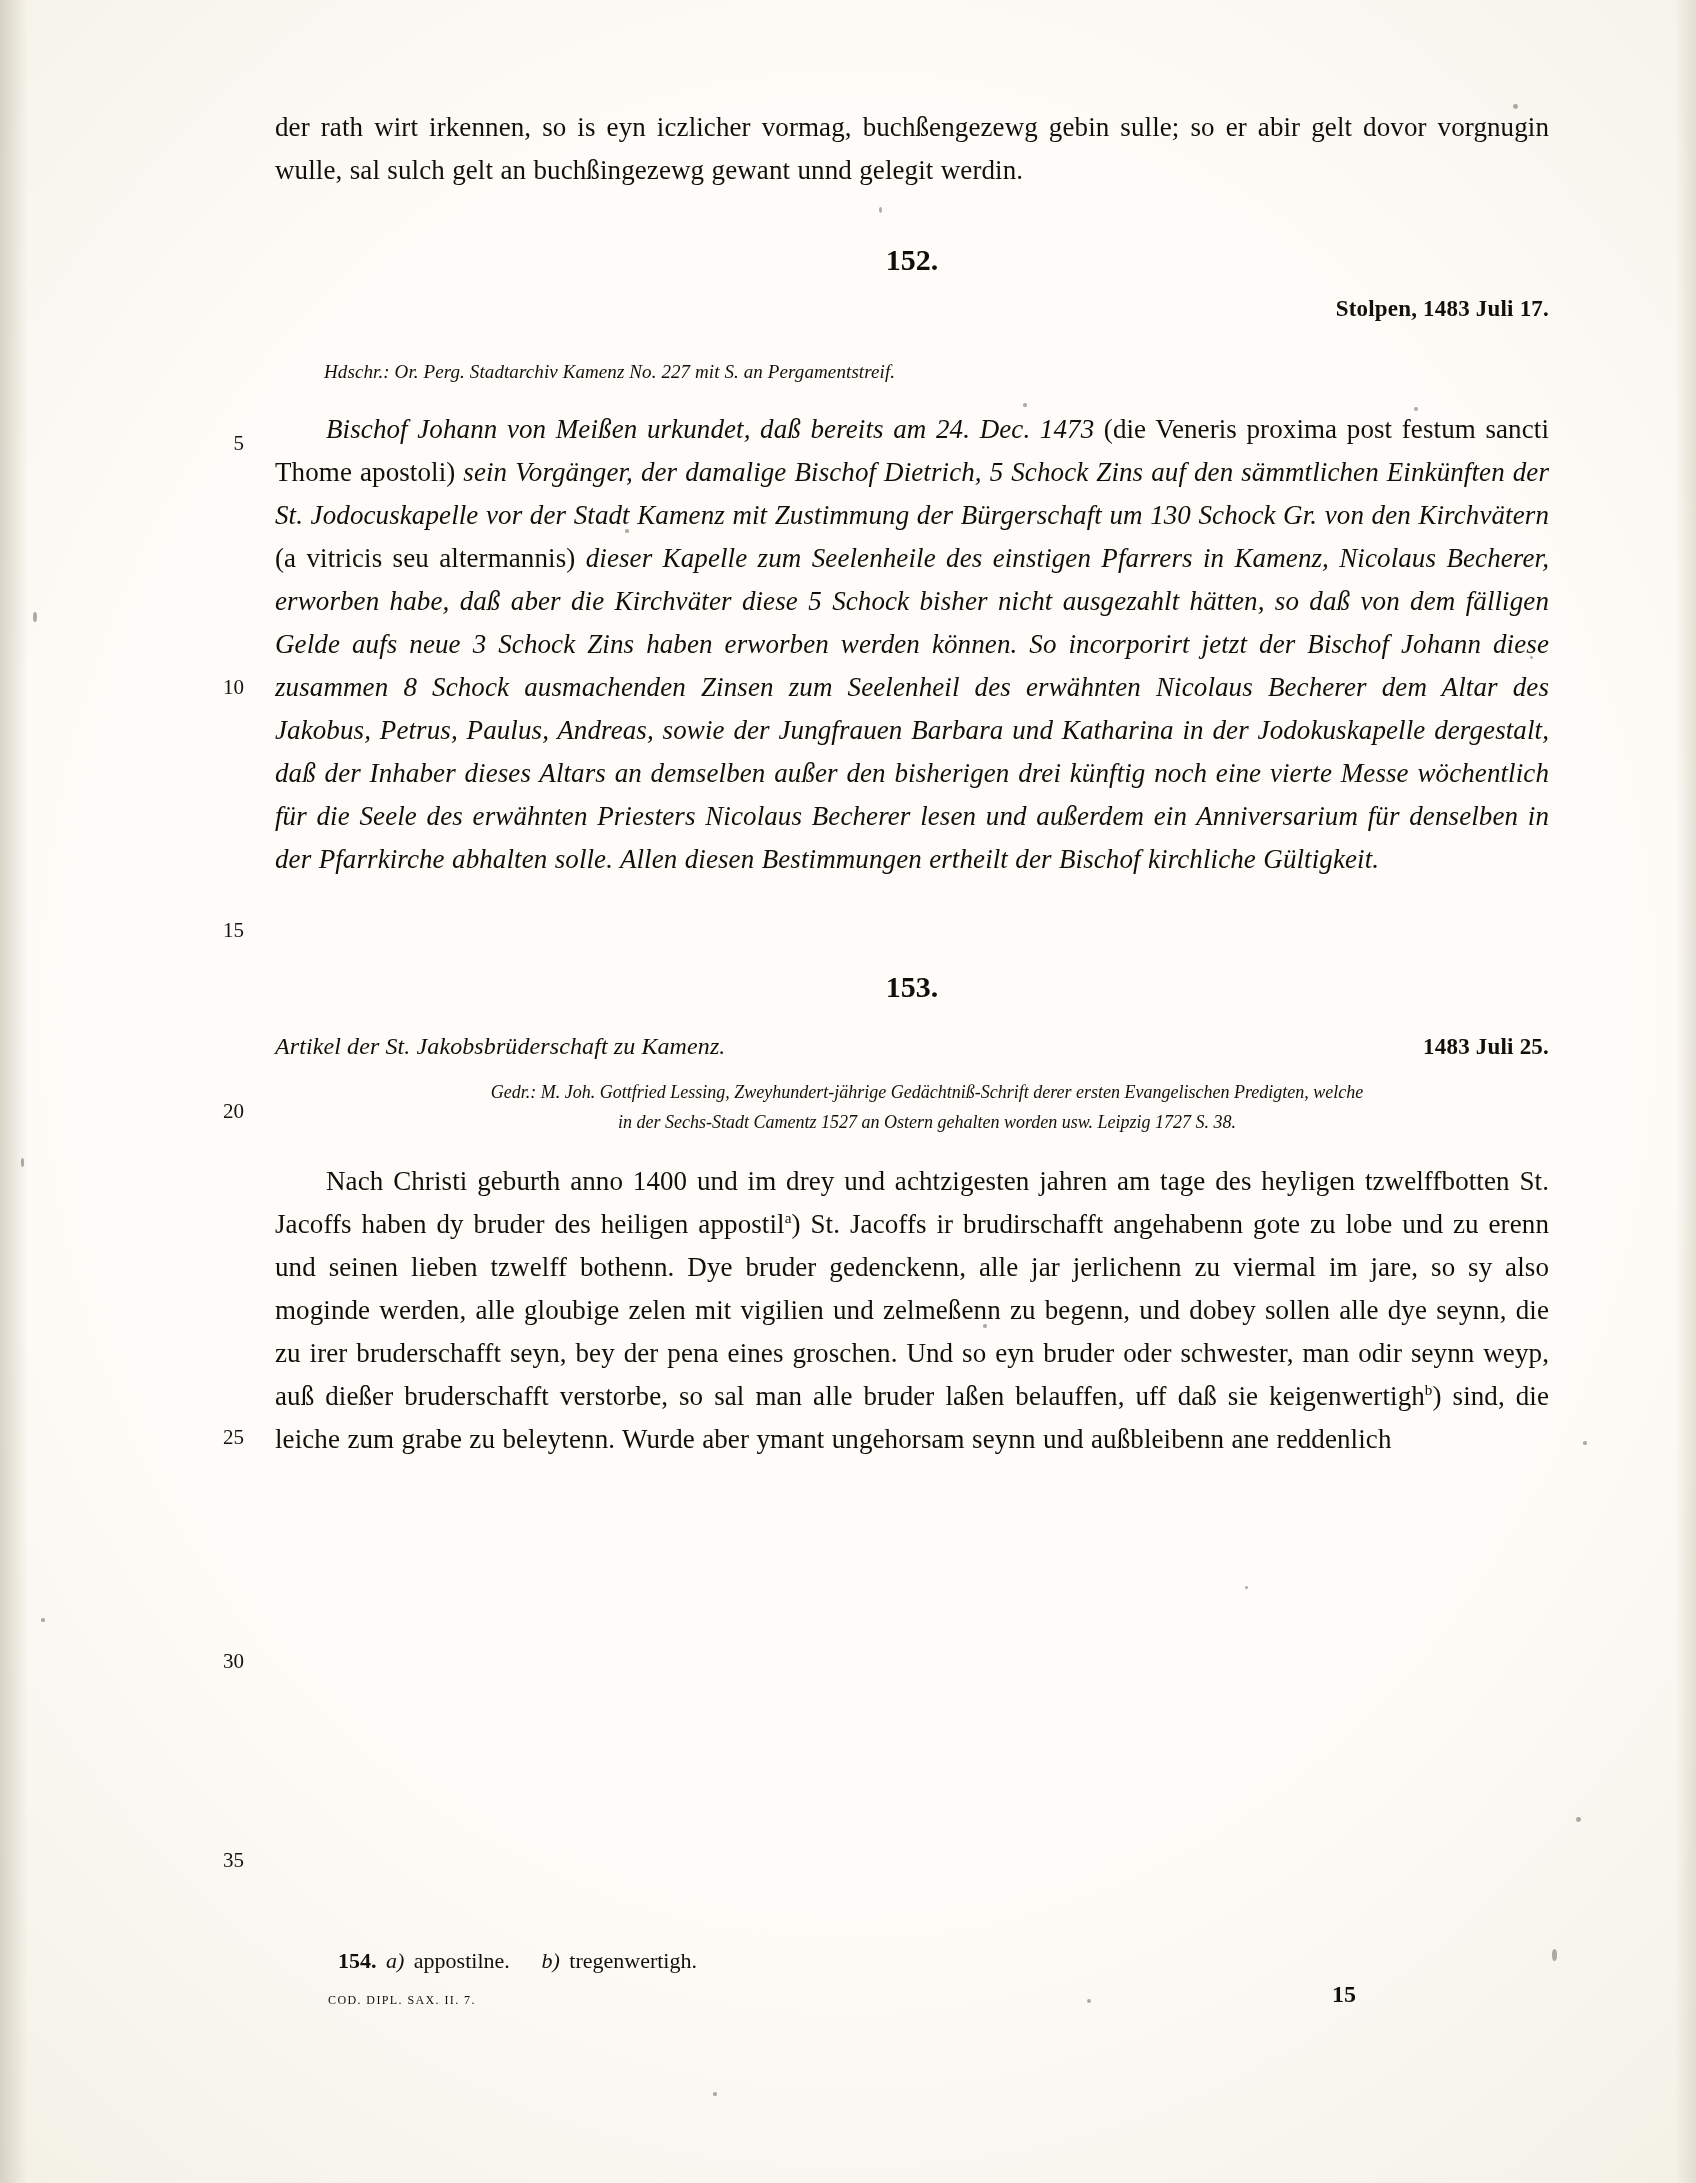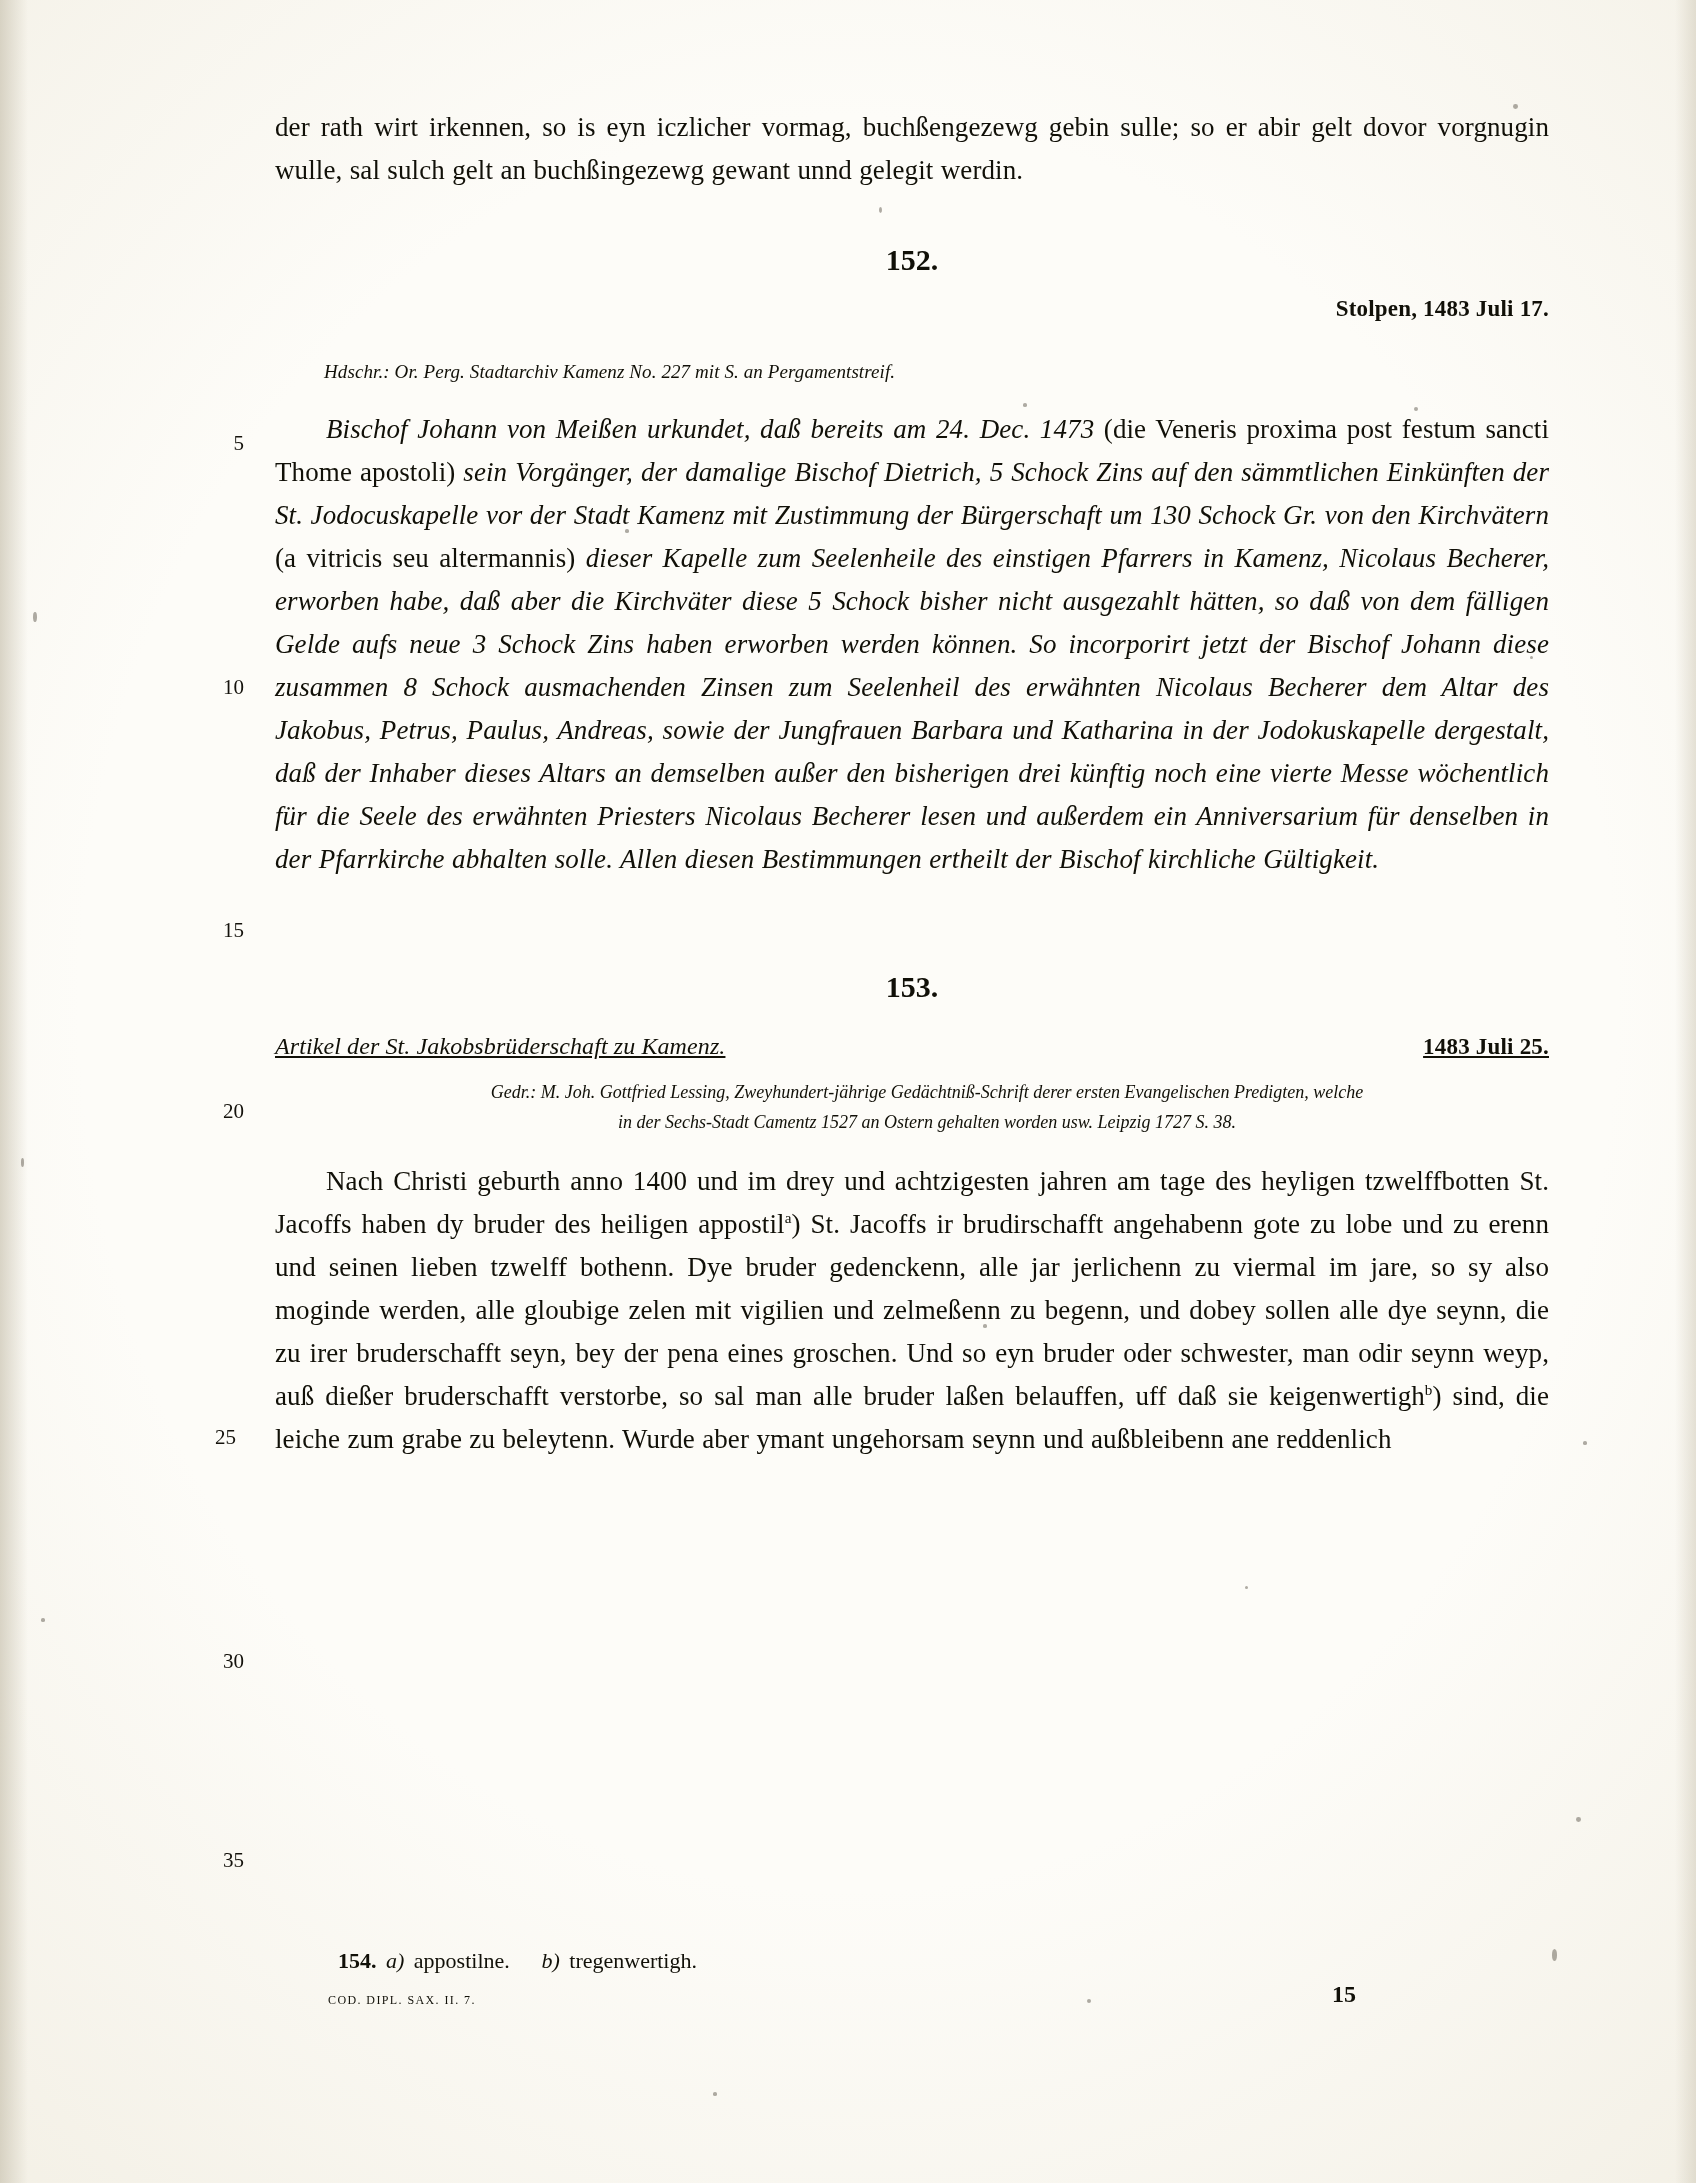--- a/index.html
+++ b/index.html
@@ -111,21 +111,20 @@
     line-height: 1.2;
     letter-spacing: 0.2px;
   }
   .caption-row {
     display: flex;
     align-items: baseline;
     justify-content: space-between;
     gap: 21px;
     font-size: 24px;
     line-height: 1.25;
-    text-decoration: underline;
   }
   .caption-title {
     font-style: italic;
     letter-spacing: 0.1px;
   }
   .caption-date {
     font-weight: bold;
     font-size: 23px;
     white-space: nowrap;
     letter-spacing: 0.2px;
@@ -230,21 +229,21 @@
   <div class="scan-speck" style="left:713px;top:2092px;width:3.7px;height:3.7px;"></div>
   <div class="scan-speck" style="left:33px;top:612px;width:3.7px;height:9.5px;"></div>
   <div class="scan-speck" style="left:21px;top:1158px;width:3.2px;height:8.5px;"></div>
   <div class="scan-speck" style="left:41px;top:1618px;width:3.7px;height:3.7px;"></div>
   <div class="scan-speck" style="left:1552px;top:1949px;width:5.3px;height:11.6px;"></div>
 
   <div class="line-number" style="left:196px;top:433px;">5</div>
   <div class="line-number" style="left:196px;top:677px;">10</div>
   <div class="line-number" style="left:196px;top:920px;">15</div>
   <div class="line-number" style="left:196px;top:1101px;">20</div>
-  <div class="line-number" style="left:188px;top:1427px;">25</div>
+  <div class="line-number" style="left:196px;top:1427px;">25</div>
   <div class="line-number" style="left:196px;top:1651px;">30</div>
   <div class="line-number" style="left:196px;top:1850px;">35</div>
 
   <div class="textblock">
 
 
     <p class="body">der rath wirt irkennen, so is eyn iczlicher vormag, buchßengezewg gebin sulle; so er abir gelt dovor vorgnugin wulle, sal sulch gelt an buchßingezewg gewant unnd gelegit werdin.</p>
 
     <div style="height:51px;"></div>
     <div class="section-number">152.</div>

